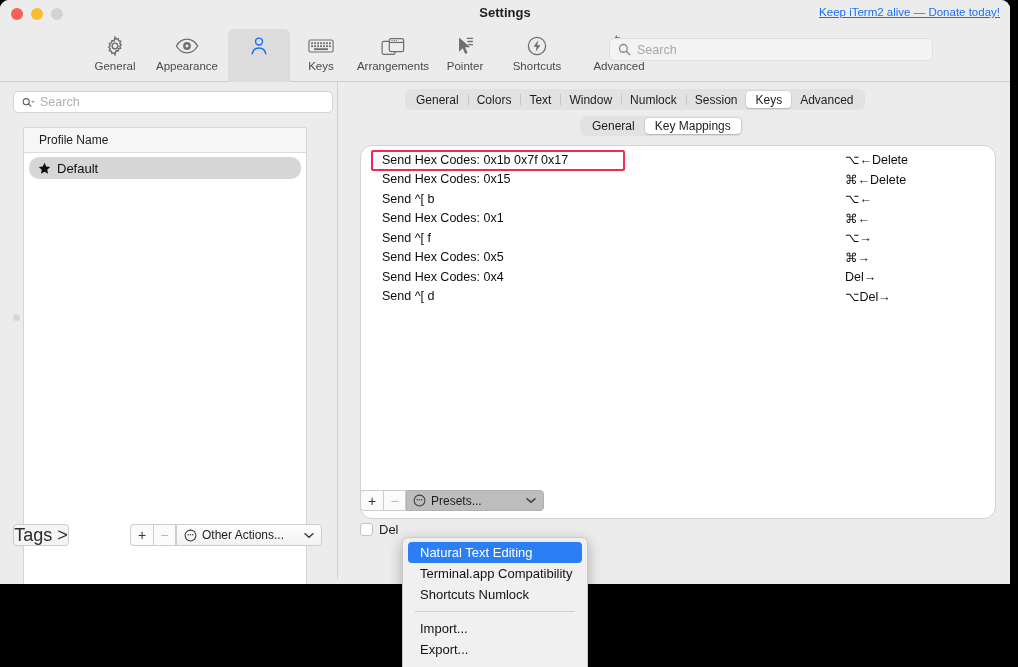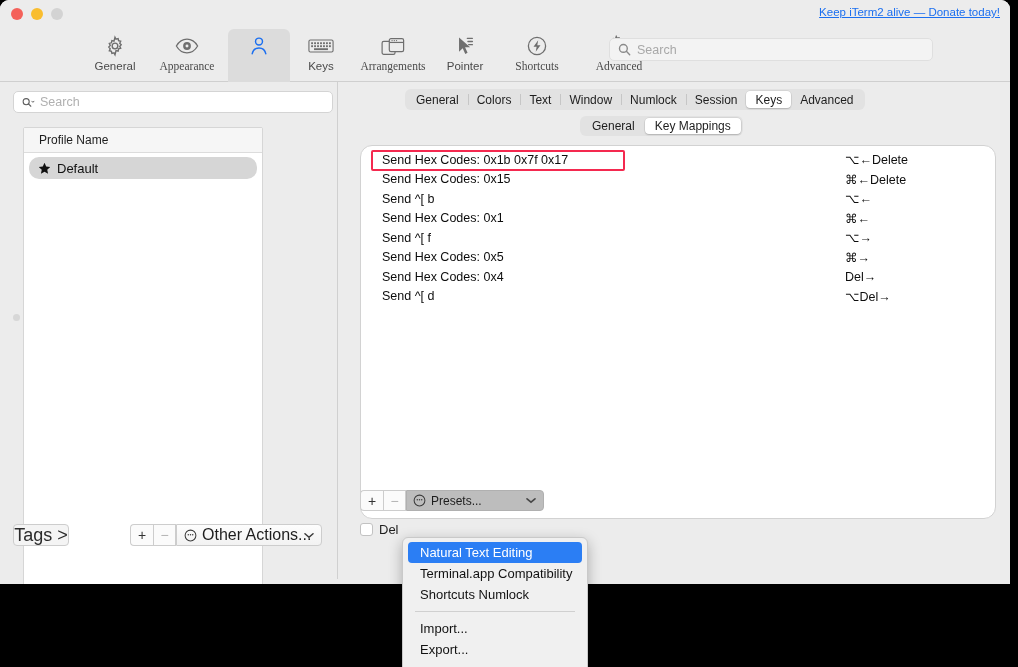--- a/index.html
+++ b/index.html
@@ -52,21 +52,21 @@
     padding-left: 84px;
     padding-top: 3px;
   }
   .tb-item {
     width: 62px;
     display: flex; flex-direction: column; align-items: center;
     padding: 4px 0 3px 0;
     border-radius: 6px;
     cursor: default;
   }
-  .tb-item.wide { width: 82px; font-family: Liberation Serif, serif; }
+  .tb-item.wide { width: 82px; }
   .tb-item.selected { background: #dcdcdc; }
   .tb-icon { height: 26px; display: flex; align-items: center; justify-content: center; }
   .tb-label {
     font-size: 11.5px; color: #4a4a4a; margin-top: 1px;
     white-space: nowrap;
   }
   .tb-item.selected .tb-label { color: #1b6ff0; margin-top: 48px; }
   #tb-search {
     position: absolute; right: 77px; top: 12px;
     width: 324px; height: 23px;
@@ -88,21 +88,21 @@
   }
   #profile-search {
     position: absolute; left: 13px; top: 9px;
     width: 320px; height: 22px;
     background: #fff; border: 1px solid #d4d4d4; border-radius: 5px;
     display: flex; align-items: center; gap: 5px; padding-left: 8px;
   }
   #profile-search .ph { font-size: 12.5px; color: #b0b0b0; }
   #profile-table {
     position: absolute; left: 23px; top: 45px;
-    width: 240px; height: 487px;
+    width: 284px; height: 487px;
     background: #fff;
     border: 1px solid #d6d6d6;
     border-radius: 2px;
     overflow: hidden;
   }
   #profile-head {
     height: 25px; background: #f6f6f6;
     border-bottom: 1px solid #dcdcdc;
     display: flex; align-items: center; padding-left: 15px;
     font-size: 12px; color: #1d1d1d;
@@ -139,21 +139,21 @@
   }
   .sm-btn.plus { border-radius: 4px 0 0 4px; border-right: none; }
   .sm-btn.minus { border-radius: 0; color: #b4b4b4; }
   #other-actions {
     width: 146px;
     background: linear-gradient(#fdfdfd,#f2f2f2);
     border: 1px solid #cdcdcd;
     border-radius: 0 4px 4px 0;
     display: flex; align-items: center; gap: 5px;
     padding: 0 6px 0 7px;
-    font-size: 16px; color: #1d1d1d;
+    font-size: 12px; color: #1d1d1d;
     position: relative;
   }
   #other-actions .chev { position: absolute; right: 7px; }
 
   
   #rightpane {
     position: absolute; left: 339px; top: 0; right: 0; height: 100%;
     background: #ececec;
   }
   #tabs-row {
@@ -283,20 +283,21 @@
 <body>
 
 <div id="app">
 
   <div id="titlebar">
     <div class="traffic">
       <div class="light red"></div>
       <div class="light yellow"></div>
       <div class="light gray"></div>
     </div>
+    <div id="win-title">Settings</div>
     <div id="donate">Keep iTerm2 alive — Donate today!</div>
   </div>
 
   <div id="toolbar">
 
     <div class="tb-item">
       <span class="tb-icon">
         <svg width="22" height="22" viewBox="0 0 24 24" fill="none" stroke="#6e6e6e" stroke-width="1.5">
           <circle cx="12" cy="12" r="3.1"></circle>
           <path d="M12 2.4l1.1 2.1 2.3-.6.5 2.3 2.3.6-1 2.2 1.6 1.7-1.6 1.7 1 2.2-2.3.6-.5 2.3-2.3-.6L12 21.6l-1.1-2.1-2.3.6-.5-2.3-2.3-.6 1-2.2L5.2 13l1.6-1.7-1-2.2 2.3-.6.5-2.3 2.3.6z"></path>

